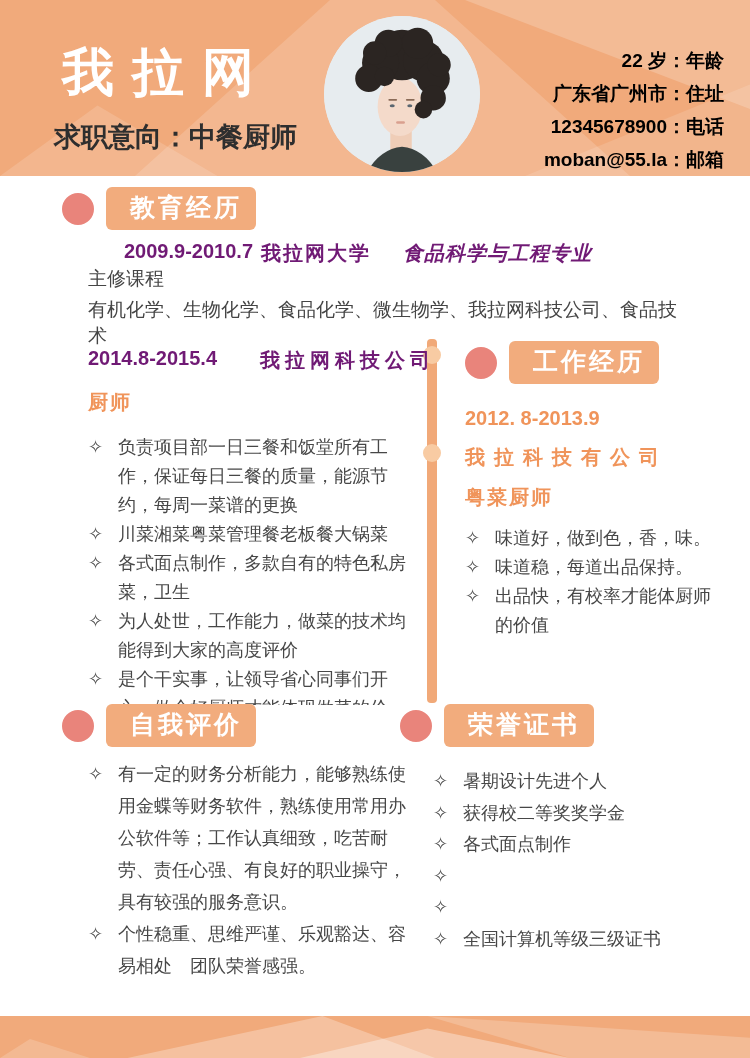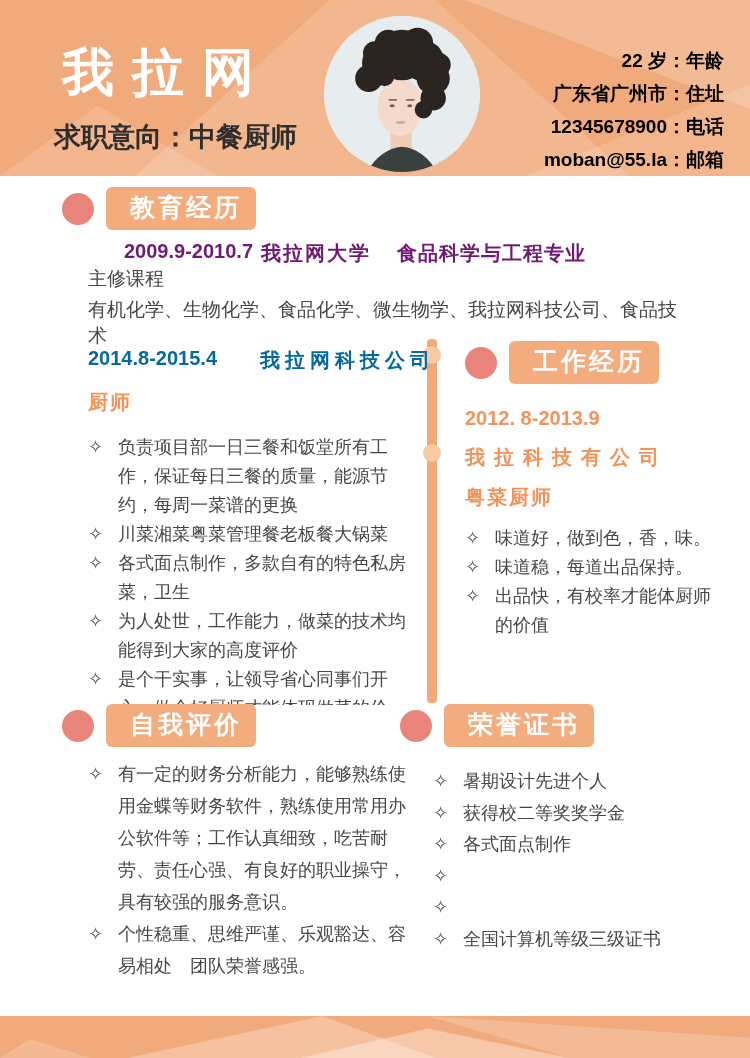--- a/index.html
+++ b/index.html
@@ -26,32 +26,32 @@
   .ph-edu   { left:62px;  top:187px; }
   .ph-work  { left:465px; top:341px; }
   .ph-self  { left:62px;  top:704px; }
   .ph-honor { left:400px; top:704px; }
 
   
   .edu-row { position:absolute; left:88px; top:240px; width:620px; height:24px; font-size:20px; font-weight:bold; color:#701a75; white-space:nowrap;margin-left:36px; }
   .edu-row span { position:absolute; top:0; }
   .edu-date   { left:0; }
   .edu-school { left:137px; letter-spacing:2px; }
-  .edu-major  { left:273px; letter-spacing:1px; }
+  .edu-major  { left:279px; letter-spacing:1px;font-style:italic; }
   .edu-course-label { position:absolute; left:88px; top:266px; font-size:19px; color:#454545; }
   .edu-courses { position:absolute; left:88px; top:297px; width:600px; font-size:19px; color:#454545; }
 
   
   .timeline { position:absolute; left:427px; top:339px; width:10px; height:364px; background:#F1A978; border-radius:4px; }
   .timeline .dot { position:absolute; left:-4px; width:18px; height:18px; border-radius:50%; background:#F8CBA3; }
   .dot1 { top:7px; } .dot2 { top:105px; }
 
   
   .job-left { position:absolute; left:88px; top:347px; width:333px; }
-  .job-dateline { display:flex; justify-content:space-between; font-size:20px; font-weight:bold; color:#0369a1; white-space:nowrap;gap:43px; }
+  .job-dateline { display:flex; justify-content:space-between; font-size:20px; font-weight:bold; color:#701a75; white-space:nowrap;gap:43px; }
   .job-company-spaced { letter-spacing:5px; }
   .job-role { margin-top:15px; font-size:20px; font-weight:bold; color:#F0945A; letter-spacing:2px; }
   ul.blist { list-style:none; font-size:18px; line-height:29px; color:#474747; }
   ul.blist li { display:flex; }
   .bm { flex:0 0 30px; color:#474747; }
   .bt { flex:1; }
   .clip-left { margin-top:17px; height:272px; overflow:hidden; }
 
   .job-right { position:absolute; left:465px; top:407px; width:253px; }
   .job-right .jr-date, .job-right .jr-company, .job-right .jr-role { font-size:20px; font-weight:bold; color:#F0945A; white-space:nowrap; }

